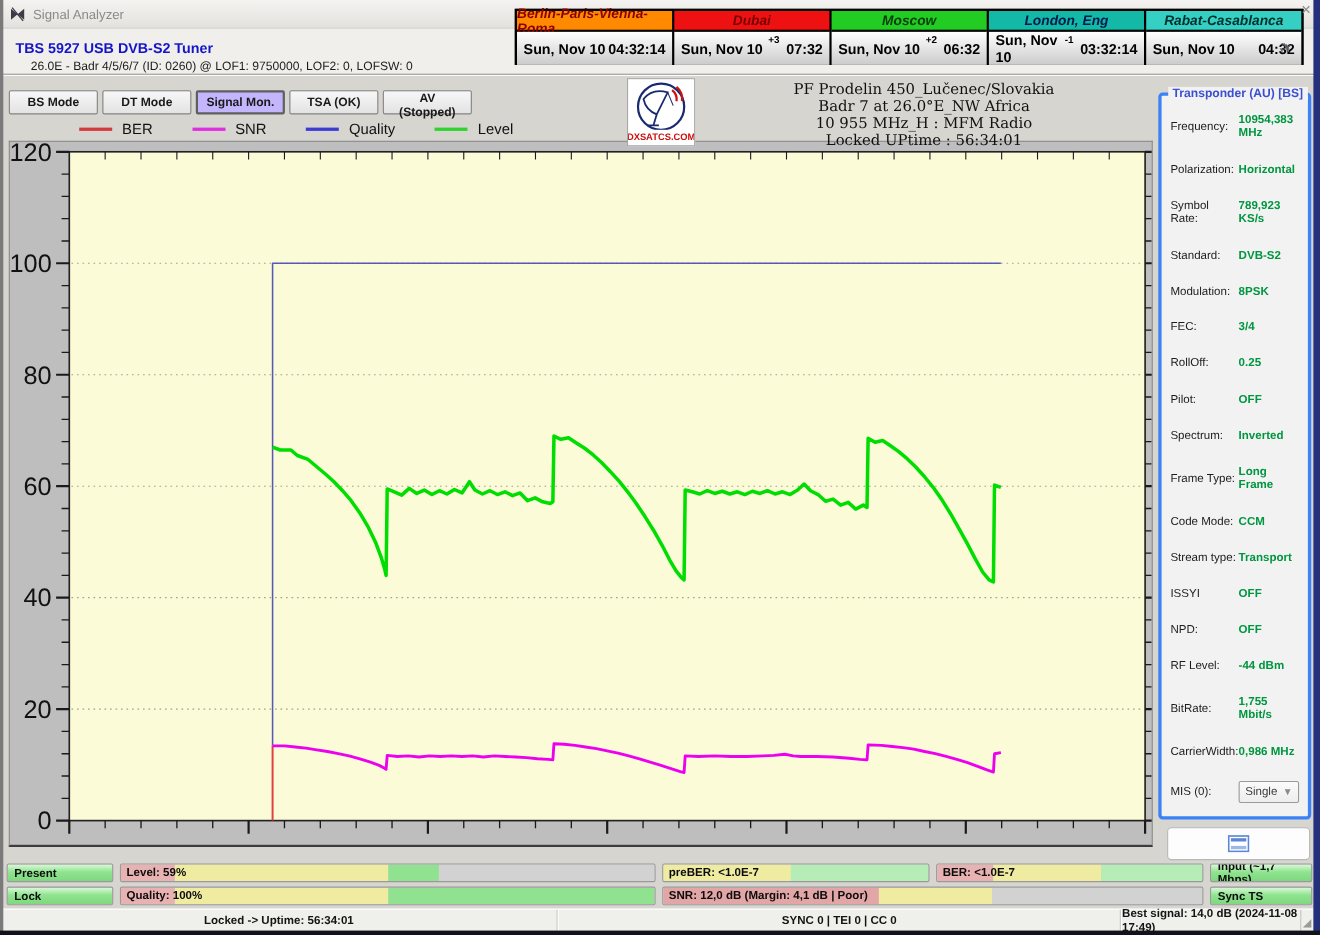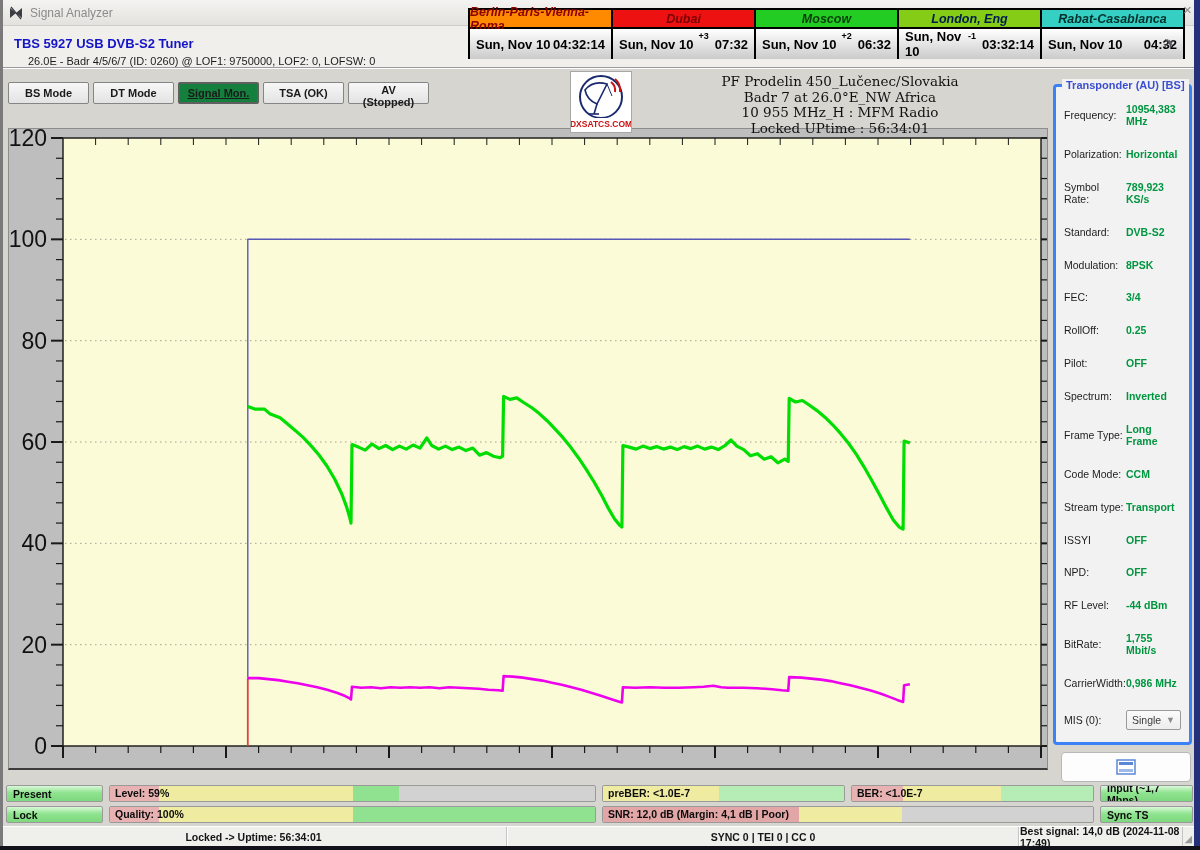--- a/index.html
+++ b/index.html
@@ -30,21 +30,21 @@
                 font-size:12.5px; font-weight:bold; font-style:italic; border-bottom:2px solid #000; }
   .clock-time { flex:1; background:linear-gradient(#ffffff,#cbcbcb); display:flex; align-items:center;
                 justify-content:space-between; padding:0 6px; font-size:13px; font-weight:bold; color:#000;}
   .clock-time .off { font-size:9px; vertical-align:super; position:relative; top:-5px; margin-right:6px; font-weight:bold;}
   .clock-close { position:absolute; left:1183px; top:3px; z-index:11; color:#8a8a8a; font-size:15px; line-height:14px; cursor:default;}
   .jet-icon { position:absolute; left:1163px; top:34px; z-index:11; font-size:16px; color:#5a5a62; transform:rotate(-28deg);}
   
   .toolbar { position:absolute; left:8px; top:82px; display:flex; gap:4px; z-index:5;}
   .tool-btn { width:81px; height:22px; font-family:"Liberation Sans",sans-serif; font-size:11px; font-weight:bold; color:#1a1a1a;
               background:linear-gradient(#f7f7f7,#e3e3e3); border:1px solid #858585; border-radius:2px; }
-  .tool-btn.active { background:#15803d; border:2px solid #5f5f5f;text-decoration:underline; }
+  .tool-btn.active { background:#c4b5fd; border:2px solid #5f5f5f; }
   
   .legend { position:absolute; left:72px; top:110px; display:flex; gap:36px; align-items:center; z-index:5;}
   .legend-item { display:flex; align-items:center; gap:9px; font-size:13.5px; color:#111; }
   .legend-line { width:30px; height:3px; }
   
   .logo-box { position:absolute; left:570px; top:71px; width:62px; height:62px; background:#fff;
               border:1px solid #a8a8a8; z-index:6; }
   .hdr-text { position:absolute; left:640px; top:74px; width:400px; text-align:center; z-index:6;
               font-family:"DejaVu Serif", serif; font-size:13.5px; line-height:15.5px; color:#101010;}
   
@@ -114,21 +114,21 @@
         </div>
       </div>
       <div class="clock-col">
         <div class="clock-head" style="background: rgb(34, 204, 34); color: rgb(11, 61, 11);">Moscow</div>
         <div class="clock-time">
           <span>Sun, Nov 10</span>
           <span><span class="off">+2</span><span>06:32</span></span>
         </div>
       </div>
       <div class="clock-col">
-        <div class="clock-head" style="background: #84cc16; color: rgb(0, 26, 77);">London, Eng</div>
+        <div class="clock-head" style="background: #14b8a6; color: rgb(0, 26, 77);">London, Eng</div>
         <div class="clock-time">
           <span>Sun, Nov 10</span>
           <span><span class="off">-1</span><span>03:32:14</span></span>
         </div>
       </div>
       <div class="clock-col">
         <div class="clock-head" style="background: rgb(53, 207, 195); color: rgb(0, 48, 44);">Rabat-Casablanca</div>
         <div class="clock-time">
           <span>Sun, Nov 10</span>
           <span><span>04:32</span></span>
@@ -139,20 +139,38 @@
   <div class="jet-icon">✈</div>
 
   <div class="toolbar">
       <button class="tool-btn">BS Mode</button>
       <button class="tool-btn">DT Mode</button>
       <button class="tool-btn active">Signal Mon.</button>
       <button class="tool-btn">TSA (OK)</button>
       <button class="tool-btn">AV (Stopped)</button>
     </div>
 
+  <div class="legend">
+      <span class="legend-item">
+        <span class="legend-line" style="background: rgb(212, 58, 58);"></span>
+        <span>BER</span>
+      </span>
+      <span class="legend-item">
+        <span class="legend-line" style="background: rgb(224, 46, 224);"></span>
+        <span>SNR</span>
+      </span>
+      <span class="legend-item">
+        <span class="legend-line" style="background: rgb(60, 60, 212);"></span>
+        <span>Quality</span>
+      </span>
+      <span class="legend-item">
+        <span class="legend-line" style="background: rgb(46, 212, 46);"></span>
+        <span>Level</span>
+      </span>
+    </div>
 
   <div class="logo-box">
     <svg width="60" height="60" viewBox="0 0 60 60">
       <circle cx="30" cy="25" r="21" fill="#ffffff" stroke="#1a2a6e" stroke-width="2"></circle>
       <path d="M14 18 Q22 8 36 12 L26 32 Q16 28 14 18 Z" fill="none" stroke="#1a2a6e" stroke-width="1.6"></path>
       <line x1="26" y1="32" x2="23" y2="42" stroke="#1a2a6e" stroke-width="1.6"></line>
       <line x1="18" y1="42" x2="28" y2="42" stroke="#1a2a6e" stroke-width="1.6"></line>
       <line x1="36" y1="12" x2="41" y2="24" stroke="#1a2a6e" stroke-width="1"></line>
       <path d="M40 10 q5 4 4 10 M44 7 q6 5 5 13" fill="none" stroke="#cc1111" stroke-width="2"></path>
       <rect x="3" y="46" width="54" height="11" fill="#ffffff"></rect>

